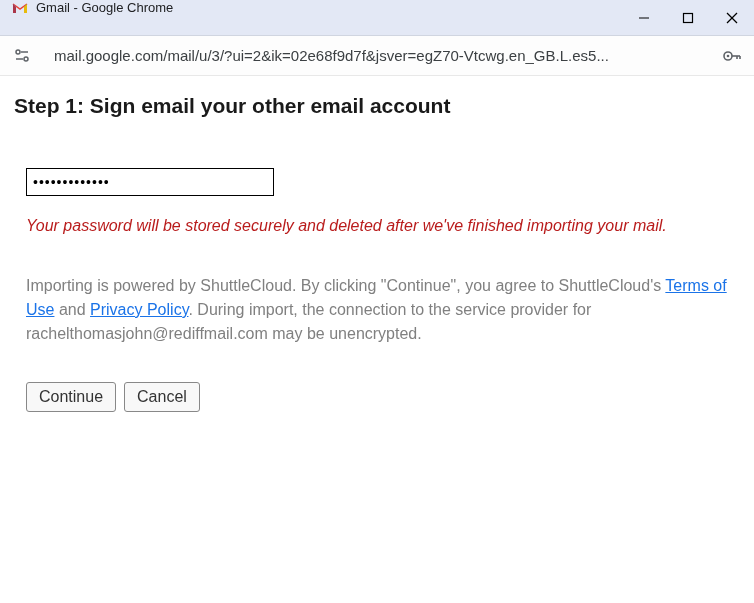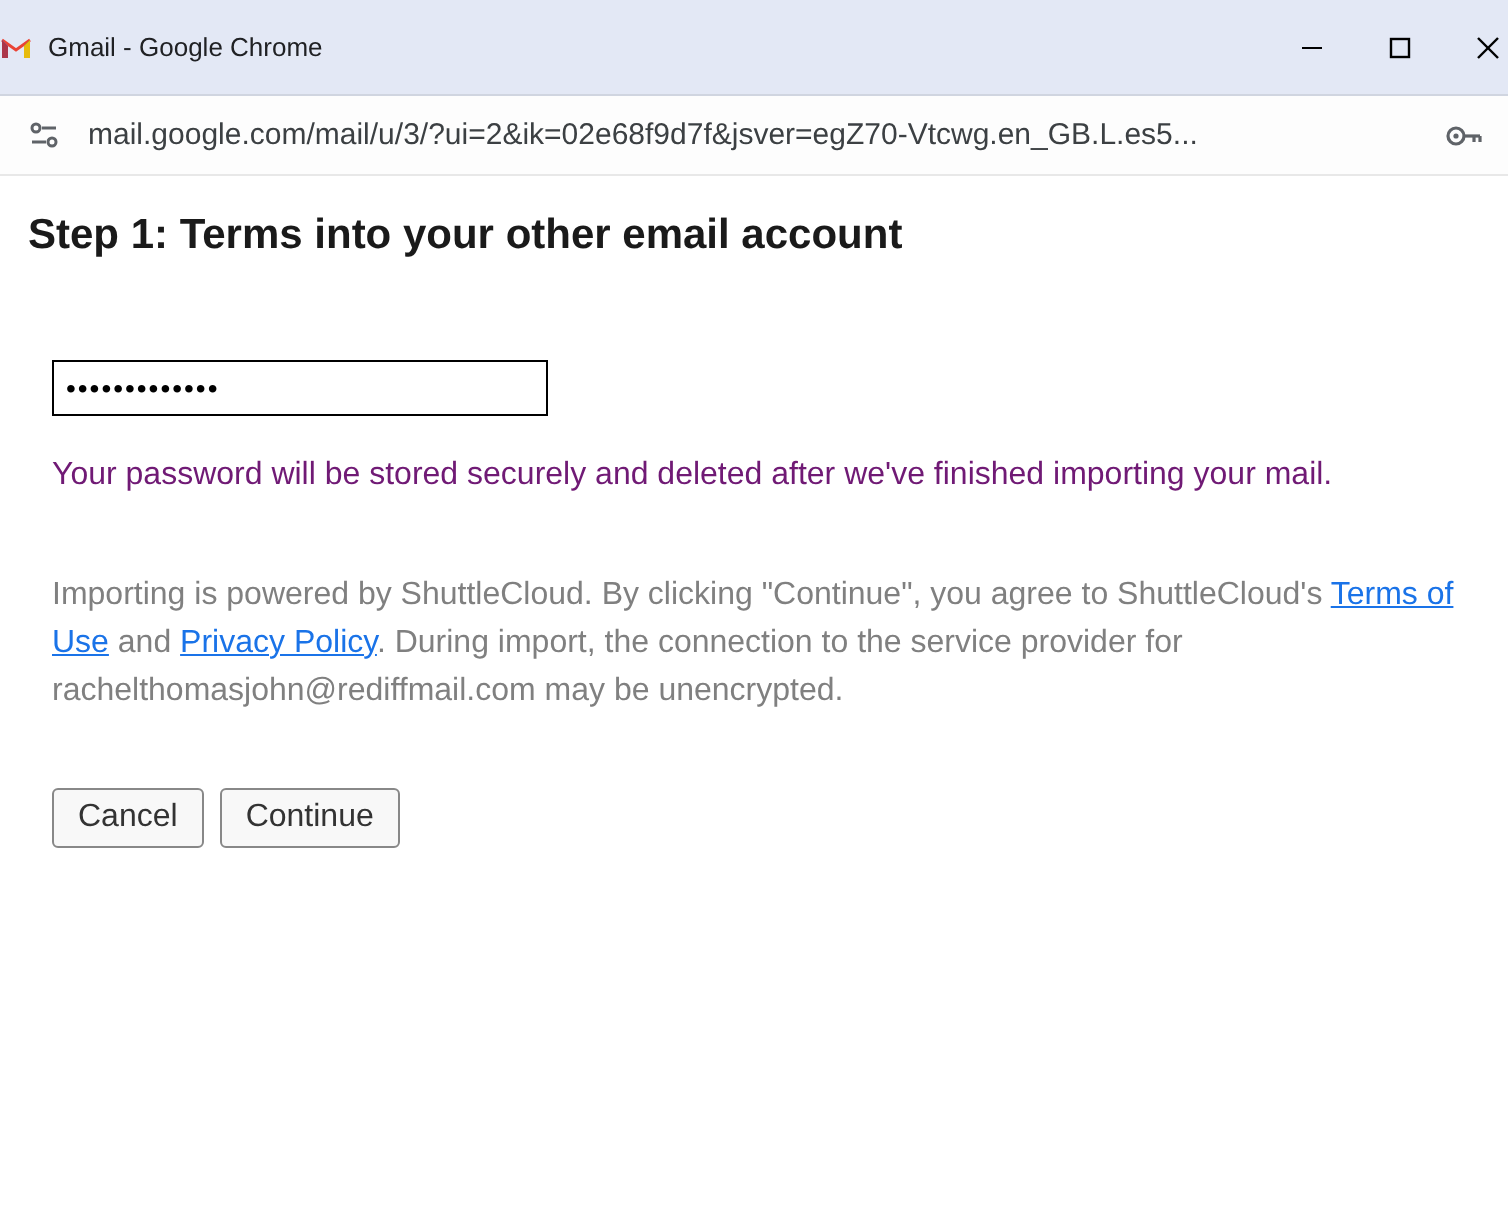--- a/index.html
+++ b/index.html
@@ -8,25 +8,24 @@
       box-sizing: border-box;
     }
     body {
       font-family: Arial, Helvetica, sans-serif;
       width: 754px;
       height: 603px;
       background: #fff;
       overflow: hidden;
     }
     .titlebar {
-      height: 48px;
+      height: 36px;
       background: #e3e8f5;
       display: flex;
-      align-items: center;
-      padding: 0 0;
+      padding: 0 12px;
       border-bottom: 1px solid #d0d5e0;
     }
     .titlebar-logo {
       width: 16px;
       height: 16px;
       margin-right: 8px;
       display: flex;
       align-items: center;
       justify-content: center;
     }
@@ -65,20 +64,21 @@
       margin-right: 10px;
       cursor: pointer;
     }
     .url {
       flex: 1;
       font-size: 15px;
       color: #3c4043;
       white-space: nowrap;
       overflow: hidden;
       text-overflow: ellipsis;
+      margin-left: 10px;
     }
     .key-icon {
       width: 24px;
       height: 24px;
       display: flex;
       align-items: center;
       justify-content: center;
       margin-left: 10px;
       cursor: pointer;
       color: #5f6368;
@@ -118,23 +118,24 @@
       border: 1.5px solid #000;
       font-size: 14px;
       padding: 2px 6px;
       font-family: Arial, sans-serif;
       letter-spacing: 1px;
       outline: none;
       margin-bottom: 18px;
     }
     .note {
       font-size: 16px;
-      color: #701a75;
+      color: #b91c1c;
       margin-bottom: 36px;
       line-height: 1.5;
+      font-style: italic;
     }
     .disclosure {
       font-size: 16px;
       color: #808080;
       line-height: 1.5;
       margin-bottom: 36px;
       margin-top: 27px;
     }
     .disclosure a {
       color: #1a73e8;
@@ -204,30 +205,30 @@
       <circle cx="6" cy="10" r="4" fill="none" stroke="#5f6368" stroke-width="1.6"></circle>
       <circle cx="6" cy="10" r="1.3" fill="#5f6368"></circle>
       <line x1="10" y1="10" x2="18" y2="10" stroke="#5f6368" stroke-width="1.6"></line>
       <line x1="15" y1="10" x2="15" y2="13" stroke="#5f6368" stroke-width="1.6"></line>
       <line x1="18" y1="10" x2="18" y2="13" stroke="#5f6368" stroke-width="1.6"></line>
     </svg>
   </span>
 </div>
 
 <div class="content">
-  <h1 class="page-heading">Step 1: Terms into your other email account</h1>
+  <h1 class="page-heading">Step 1: Sign email your other email account</h1>
 
   <div class="form-area">
 
     <input type="password" class="password-input" value="•••••••••••••" style="">
 
     <p class="note">Your password will be stored securely and deleted after we've finished importing your mail.</p>
 
     <p class="disclosure">
       <span>Importing is powered by ShuttleCloud. By clicking "Continue", you agree to ShuttleCloud's </span><a>Terms of Use</a><span> and </span><a>Privacy Policy</a><span>. During import, the connection to the service provider for rachelthomasjohn@rediffmail.com may be unencrypted.</span>
     </p>
 
     <div class="buttons">
+      <button class="btn">Continue</button>
       <button class="btn">Cancel</button>
-      <button class="btn">Continue</button>
     </div>
   </div>
 </div>
 
 </body></html>

